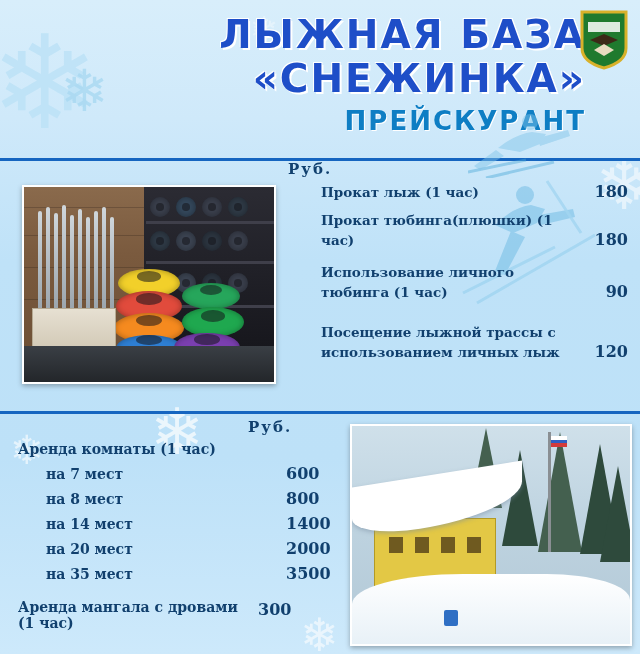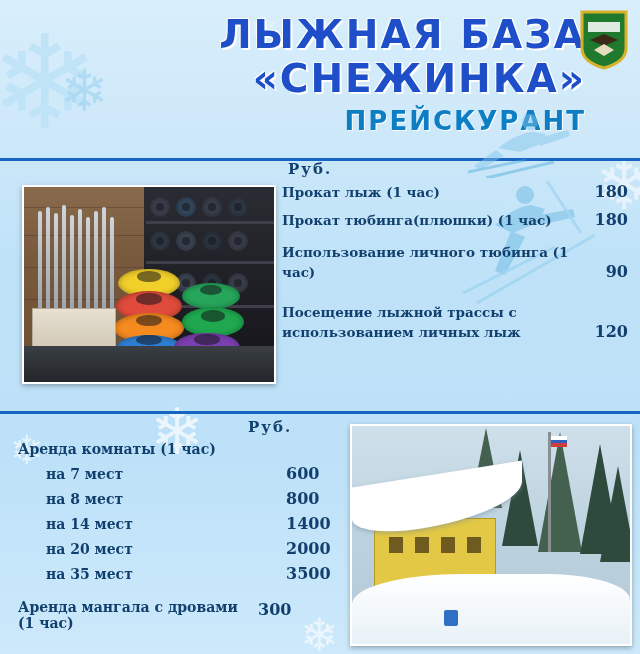--- a/index.html
+++ b/index.html
@@ -170,20 +170,21 @@
     font-weight: bold;
     font-size: 15px;
     color: #11406e;
     letter-spacing: 2px;
   }
   .prow {
     position: relative;
     display: flex;
     align-items: center;
     margin-bottom: 8px;
+    margin-left: 39px;
   }
   .pname {
     flex: 1 1 auto;
     font-family: "DejaVu Serif", serif;
     font-weight: bold;
     font-size: 13.5px;
     line-height: 20px;
     color: #11406e;
     padding-right: 6px;
   }

